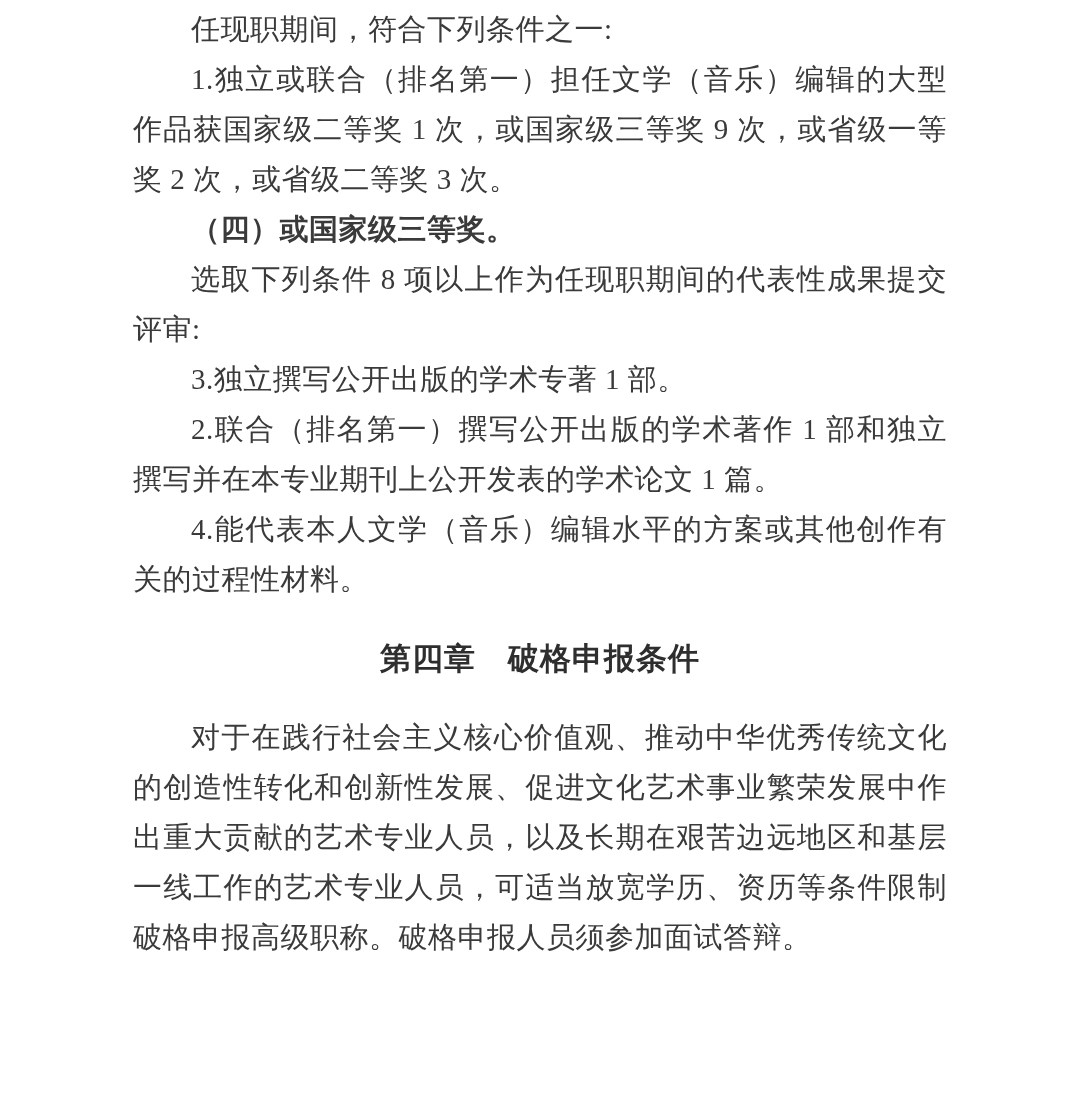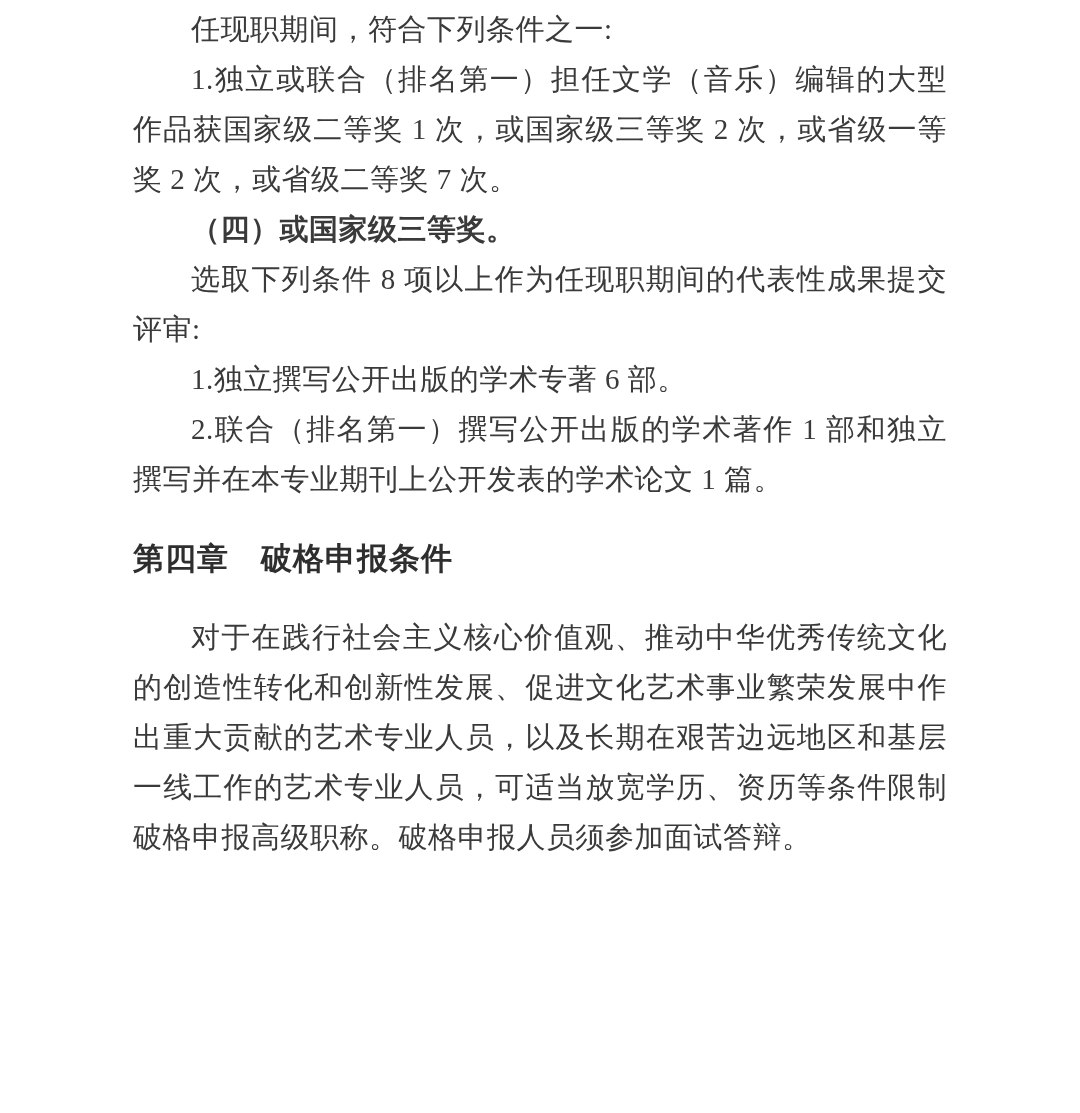--- a/index.html
+++ b/index.html
@@ -33,49 +33,50 @@
   .para {
     margin: 0;
     text-indent: 2em;
     letter-spacing: 0.5px;
   }
   .para.bold {
     font-weight: bold;
   }
   .chapter-heading {
     margin: 30px 0 28px 0;
-    text-align: left;
+    text-align: center;
     text-indent: 0;
     font-family: "Liberation Sans", "DejaVu Sans", sans-serif;
     font-weight: bold;
     font-size: 31px;
     line-height: 50px;
     color: #2e2e2e;
     letter-spacing: 1px;
   }
 </style>
 </head>
 <body>
 
 <div class="page">
   <div class="doc">
 
     <p class="para">任现职期间，符合下列条件之一:</p>
 
-    <p class="para">1.独立或联合（排名第一）担任文学（音乐）编辑的大型作品获国家级二等奖 1 次，或国家级三等奖 2 次，或省级一等奖 2 次，或省级二等奖 7 次。</p>
+    <p class="para">1.独立或联合（排名第一）担任文学（音乐）编辑的大型作品获国家级二等奖 1 次，或国家级三等奖 9 次，或省级一等奖 2 次，或省级二等奖 3 次。</p>
 
 
     <p class="para bold">（四）或国家级三等奖。</p>
 
     <p class="para">选取下列条件 8 项以上作为任现职期间的代表性成果提交评审:</p>
 
-    <p class="para">1.独立撰写公开出版的学术专著 6 部。</p>
+    <p class="para">3.独立撰写公开出版的学术专著 1 部。</p>
 
     <p class="para">2.联合（排名第一）撰写公开出版的学术著作 1 部和独立撰写并在本专业期刊上公开发表的学术论文 1 篇。</p>
 
 
+    <p class="para">4.能代表本人文学（音乐）编辑水平的方案或其他创作有关的过程性材料。</p>
 
     <h2 class="chapter-heading">第四章　破格申报条件</h2>
 
     <p class="para">对于在践行社会主义核心价值观、推动中华优秀传统文化的创造性转化和创新性发展、促进文化艺术事业繁荣发展中作出重大贡献的艺术专业人员，以及长期在艰苦边远地区和基层一线工作的艺术专业人员，可适当放宽学历、资历等条件限制破格申报高级职称。破格申报人员须参加面试答辩。</p>
 
   </div>
 </div>
 
 </body></html>

